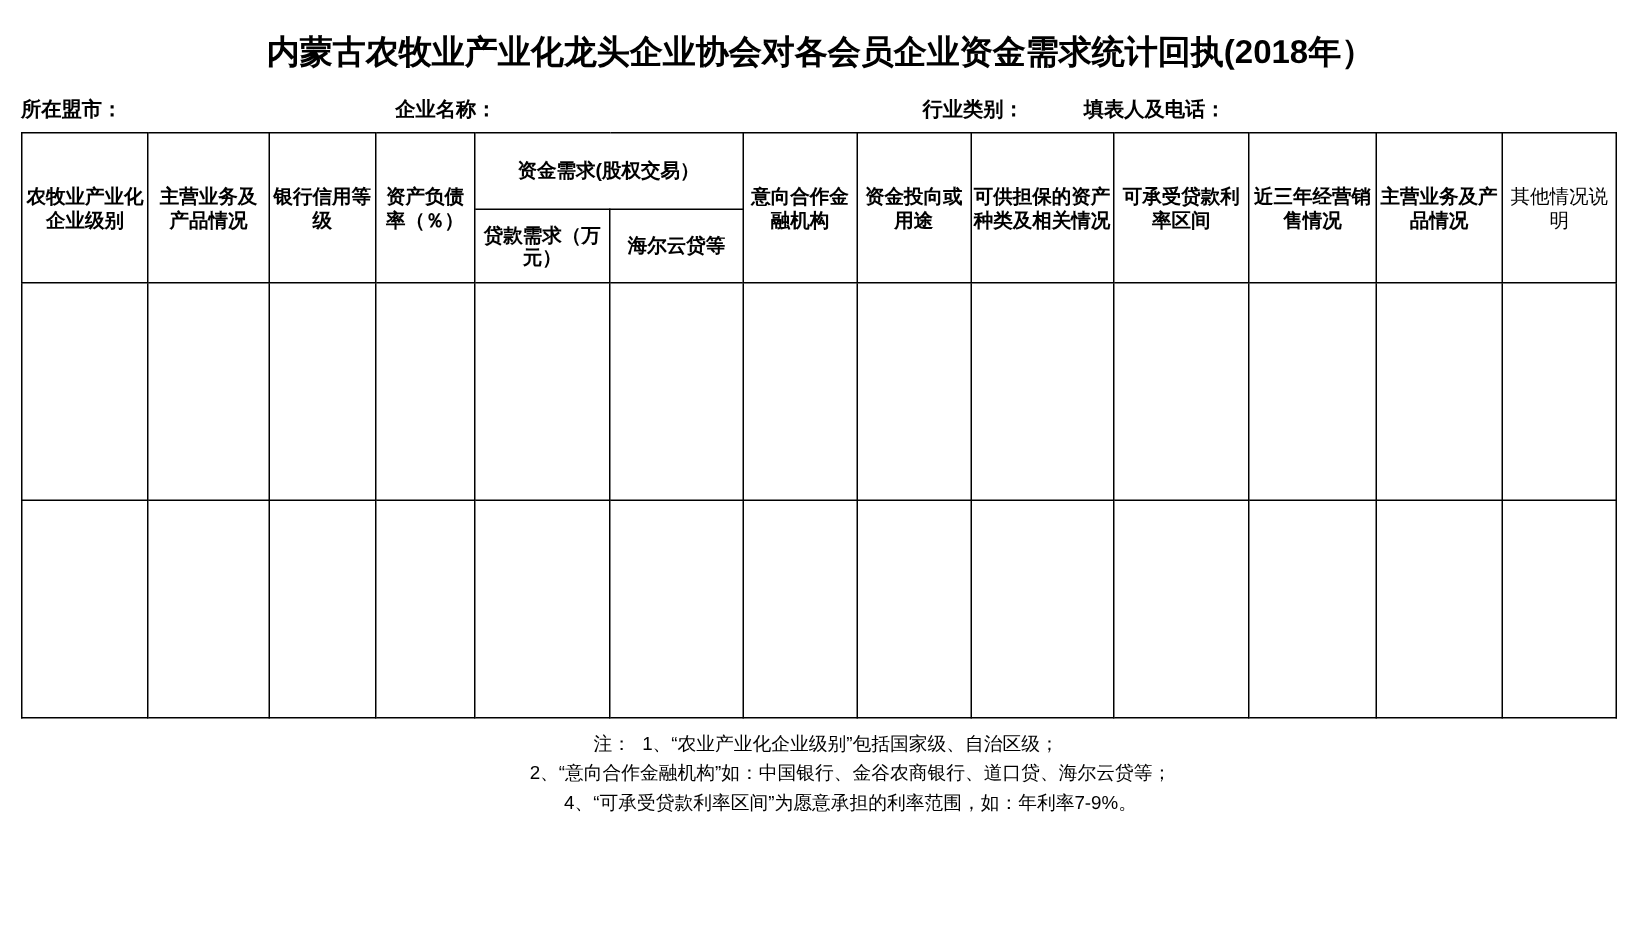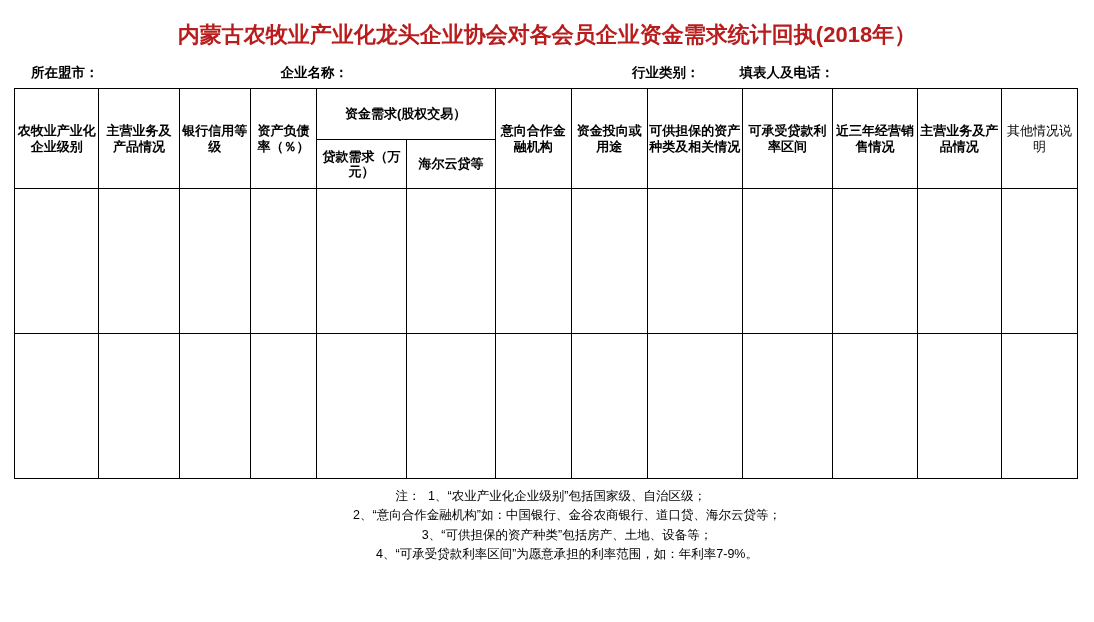--- a/index.html
+++ b/index.html
@@ -21,34 +21,34 @@
     box-sizing: border-box;
   }
   .doc-title {
     text-align: center;
     font-family: "Liberation Sans", sans-serif;
     font-weight: bold;
     font-size: 22px;
     letter-spacing: 0px;
     margin: 20px 0 0 0;
     padding: 0 20px;
-    color: #b91c1c;
+    color: #000000;
   }
   .meta-row {
     display: flex;
     margin: 14px 0 6px 0;
     padding: 0 14px 0 14px;
     font-family: "Liberation Sans", sans-serif;
     font-weight: bold;
     font-size: 13.5px;
   }
   .meta-item {
     white-space: nowrap;
   }
-  .m1 { margin-left: 17px; }
+  .m1 { margin-left: 0px; }
   .m2 { margin-left: 182px; }
   .m3 { margin-left: 284px; }
   .m4 { margin-left: 40px; }
 
   table.grid {
     border-collapse: collapse;
     table-layout: fixed;
     margin: 0 14px;
     width: 1064px;
   }
@@ -184,20 +184,17 @@
   </table>
 
   <div class="notes">
     <div class="nline">
       <span class="nhead">注：</span><span>1、“农业产业化企业级别”包括国家级、自治区级；</span>
     </div>
     <div class="nline">
       <span class="nindent"></span><span>2、“意向合作金融机构”如：中国银行、金谷农商银行、道口贷、海尔云贷等；</span>
     </div>
     <div class="nline">
-      <span class="nindent"></span><span>3、“可供担保的资产种类”包括房产、土地、设备等；</span>
-    </div>
-    <div class="nline">
       <span class="nindent"></span><span>4、“可承受贷款利率区间”为愿意承担的利率范围，如：年利率7-9%。</span>
     </div>
   </div>
 
 </div>
 
 </body></html>

